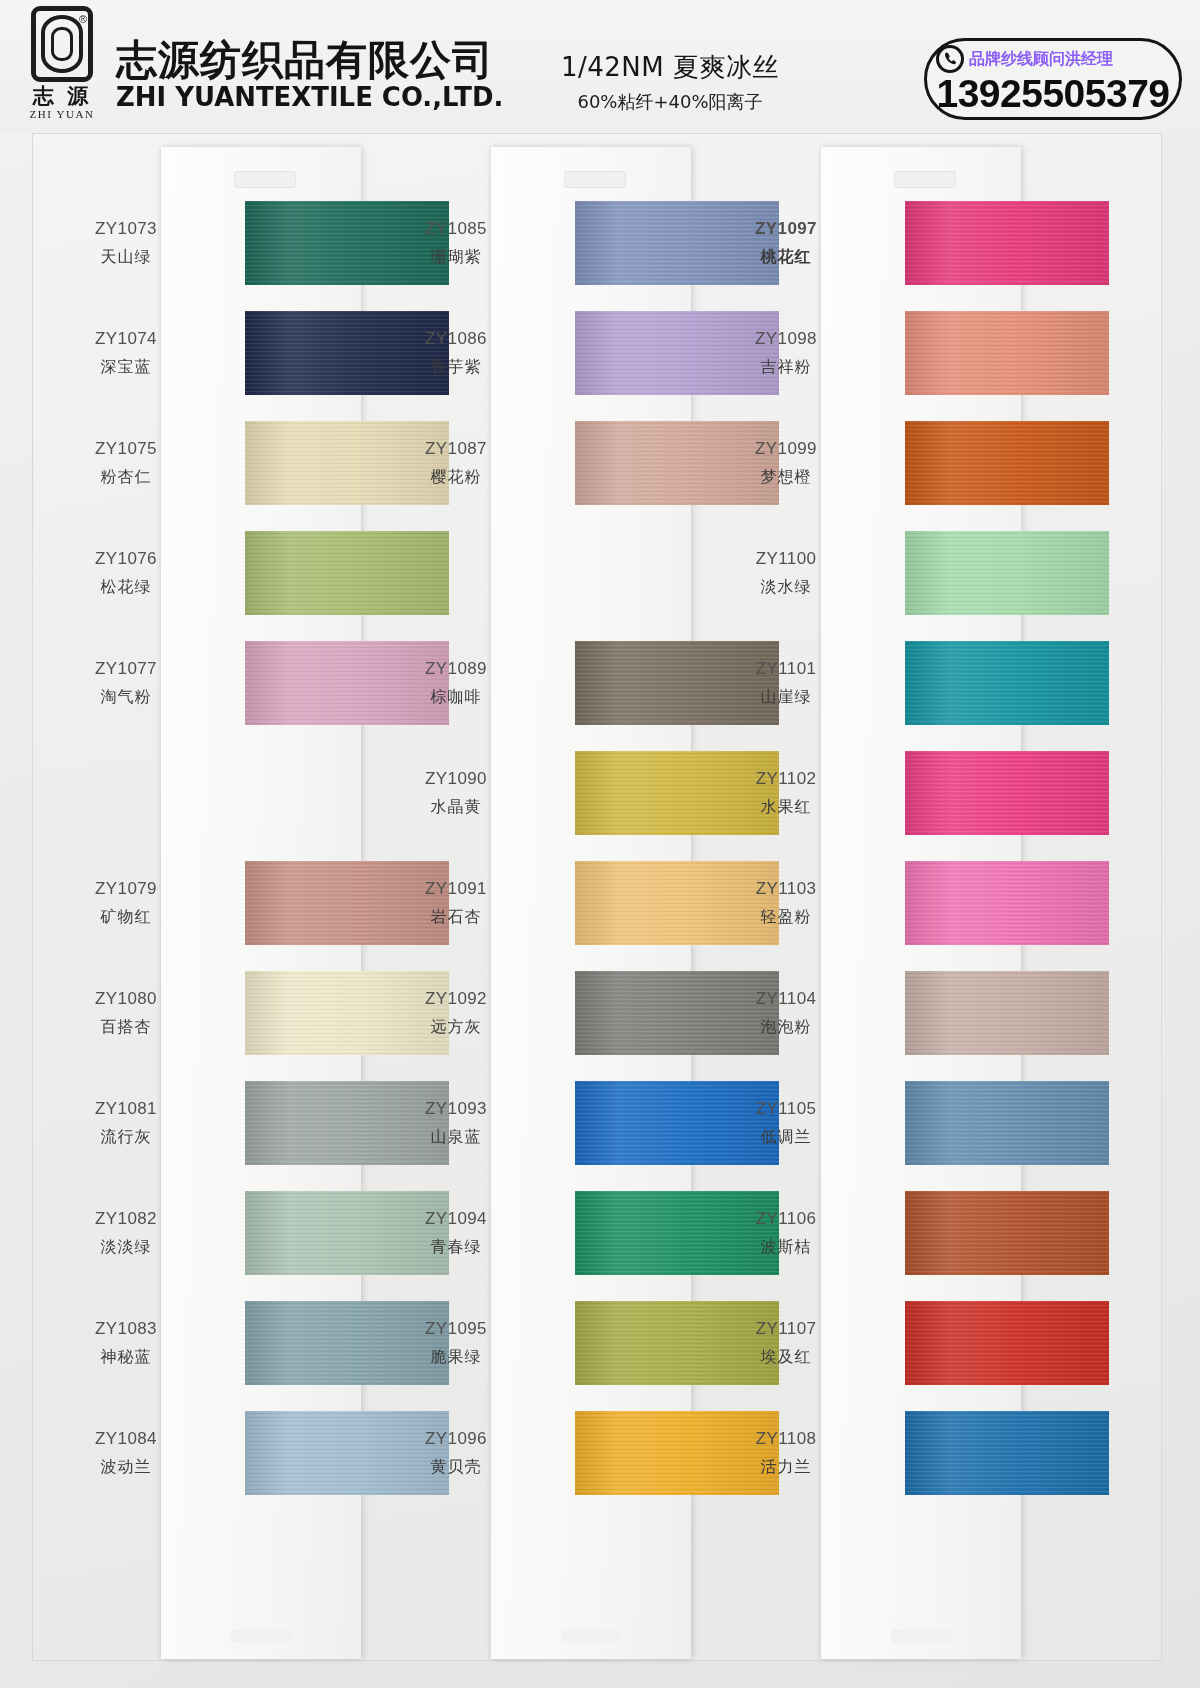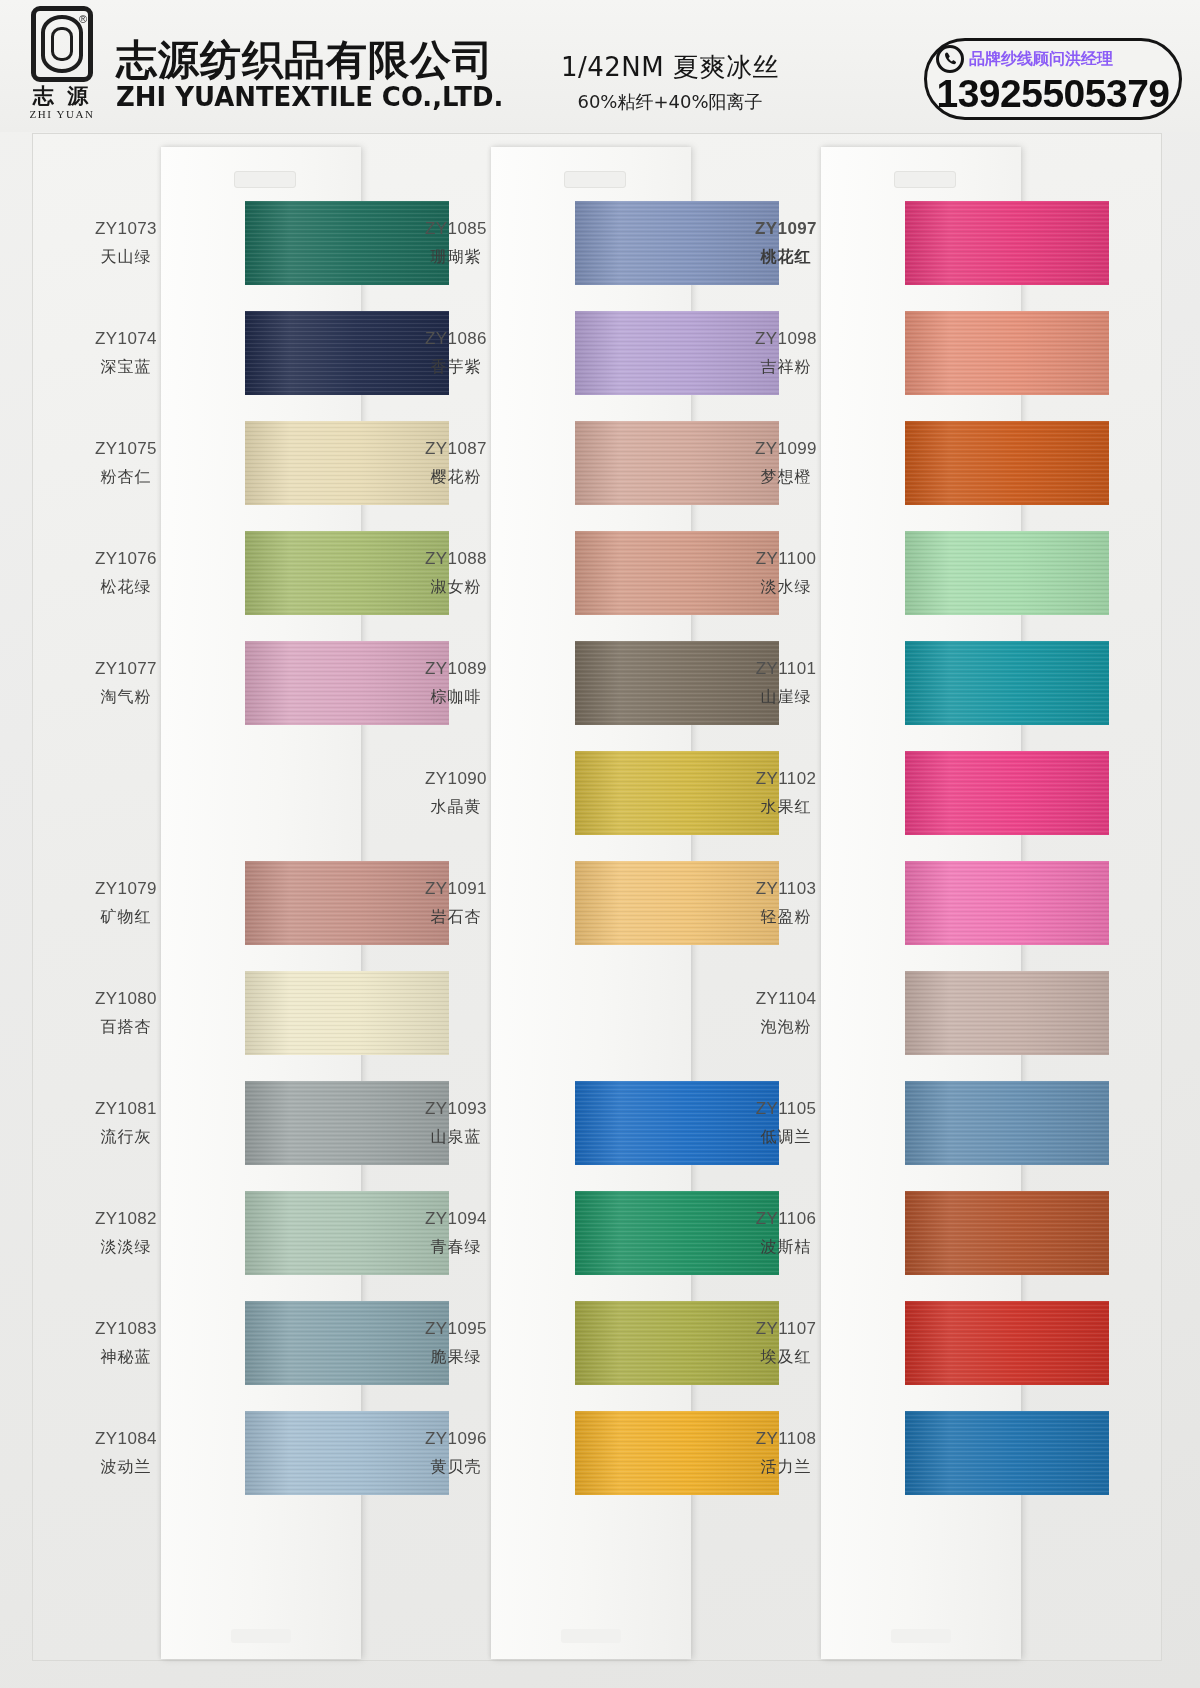--- a/index.html
+++ b/index.html
@@ -442,30 +442,20 @@
           <div class="swatch-row" style="top: 275px;">
             <div class="labels">
               <div class="code">ZY1087</div>
               <div class="cname">樱花粉</div>
             </div>
             <div class="swatch" title="ZY1087 樱花粉" style="background: rgb(211, 169, 156);">
               <div class="threads"></div>
               <div class="sheen"></div>
             </div>
           </div>
-          <div class="swatch-row" style="top: 385px;">
-            <div class="labels">
-              <div class="code">ZY1088</div>
-              <div class="cname">淑女粉</div>
-            </div>
-            <div class="swatch" title="ZY1088 淑女粉" style="background: rgb(211, 156, 137);">
-              <div class="threads"></div>
-              <div class="sheen"></div>
-            </div>
-          </div>
           <div class="swatch-row" style="top: 495px;">
             <div class="labels">
               <div class="code">ZY1089</div>
               <div class="cname">棕咖啡</div>
             </div>
             <div class="swatch" title="ZY1089 棕咖啡" style="background: rgb(123, 112, 97);">
               <div class="threads"></div>
               <div class="sheen"></div>
             </div>
           </div>
@@ -478,20 +468,30 @@
               <div class="threads"></div>
               <div class="sheen"></div>
             </div>
           </div>
           <div class="swatch-row" style="top: 715px;">
             <div class="labels">
               <div class="code">ZY1091</div>
               <div class="cname">岩石杏</div>
             </div>
             <div class="swatch" title="ZY1091 岩石杏" style="background: rgb(240, 196, 120);">
+              <div class="threads"></div>
+              <div class="sheen"></div>
+            </div>
+          </div>
+          <div class="swatch-row" style="top: 825px;">
+            <div class="labels">
+              <div class="code">ZY1092</div>
+              <div class="cname">远方灰</div>
+            </div>
+            <div class="swatch" title="ZY1092 远方灰" style="background: rgb(128, 127, 124);">
               <div class="threads"></div>
               <div class="sheen"></div>
             </div>
           </div>
           <div class="swatch-row" style="top: 935px;">
             <div class="labels">
               <div class="code">ZY1093</div>
               <div class="cname">山泉蓝</div>
             </div>
             <div class="swatch" title="ZY1093 山泉蓝" style="background: rgb(30, 110, 196);">

